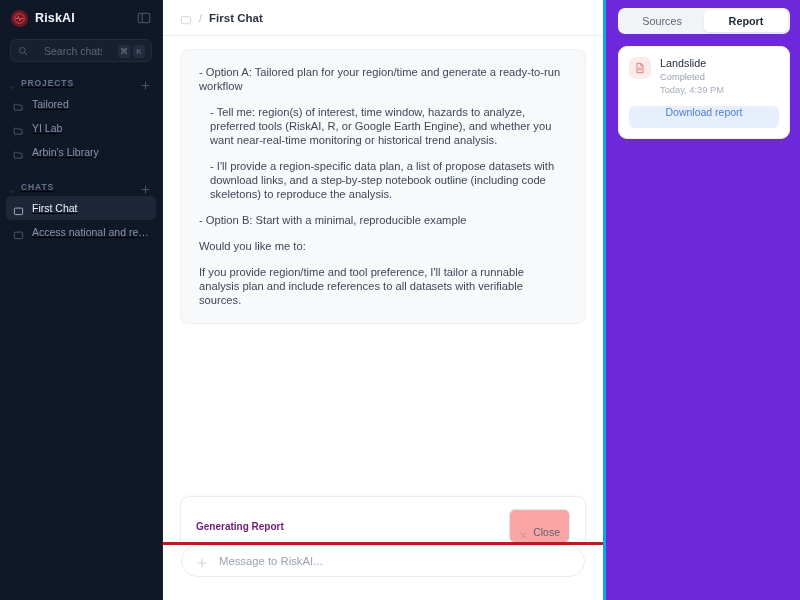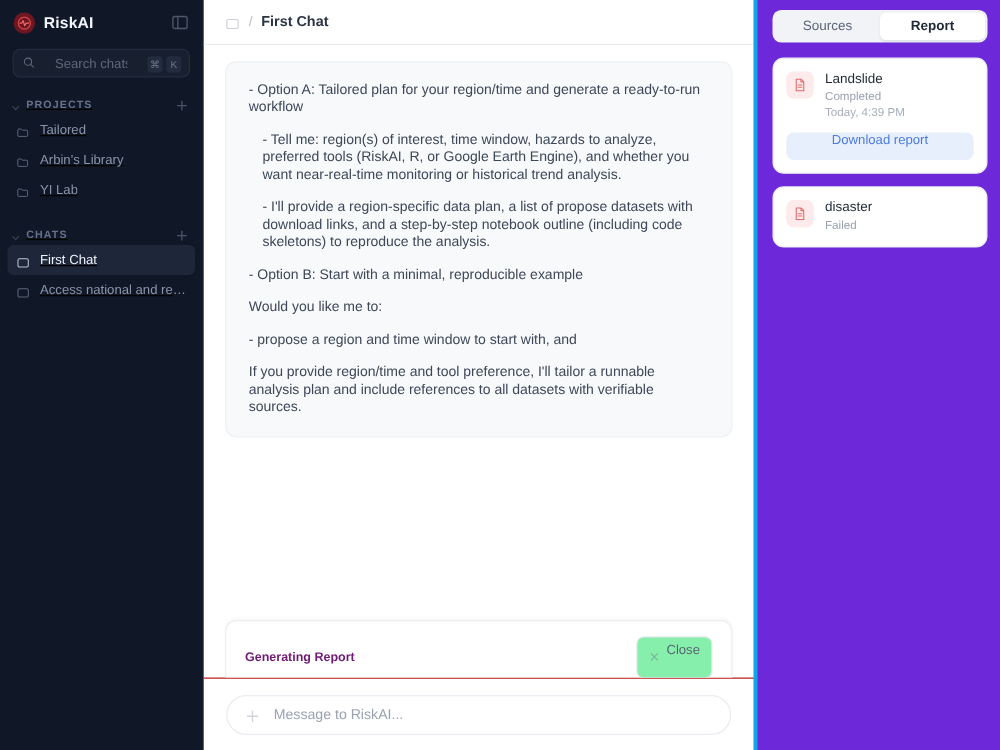--- a/index.html
+++ b/index.html
@@ -127,30 +127,30 @@
     display:flex; align-items:flex-start;
     box-shadow:0 -1px 3px rgba(16,24,40,.03);
   }
   .gen-inner {
     width:100%; display:flex; align-items:center;
     justify-content:space-between; height:58px;
   }
   .gen-title { color:#701a75; font-size:10px; font-weight:bold; }
   .close-btn {
     height:22px; border:1px solid #e6e9ee; border-radius:6px;
-    background:#86efac; display:flex; align-items:flex-end; gap:5px;
+    background:#fca5a5; display:flex; align-items:flex-start; gap:5px;
     padding:16px 9px; cursor:pointer;
   }
   .close-btn .x { width:9px; height:9px; opacity:.5; }
   .close-btn .t { color:#5a6374; font-size:10.5px; }
 
   .composer {
     flex:0 0 58px; height:58px;
-    border-top:1px solid #b91c1c;
-    display:flex; align-items:center;
+    border-top:3px solid #b91c1c;
+    display:flex; 
     padding:0 18px;
   }
   .composer-box {
     flex:1; height:32px; border-radius:16px;
     border:1px solid #e9ecf1; background:#fff;
     display:flex; align-items:center; gap:11px;
     padding:0 14px;
   }
   .composer-box .plus { width:12px; height:12px; opacity:.4; flex:0 0 12px; }
   .composer-box .ph { color:#9aa2b1; font-size:11.3px; }
@@ -266,30 +266,30 @@
         </span>
         <span class="lbl">Tailored</span>
       </div>
 
       <div class="sb-item">
         <span class="ico">
           <svg width="11" height="11" viewBox="0 0 16 16" fill="none">
             <path d="M1.8 4.2a1 1 0 011-1h3l1.3 1.4h5.1a1 1 0 011 1v5.2a1 1 0 01-1 1H2.8a1 1 0 01-1-1V4.2z" stroke="#9aa4b6" stroke-width="1.15"></path>
           </svg>
         </span>
-        <span class="lbl">Arbin's Library</span>
+        <span class="lbl">YI Lab</span>
       </div>
 
       <div class="sb-item">
         <span class="ico">
           <svg width="11" height="11" viewBox="0 0 16 16" fill="none">
             <path d="M1.8 4.2a1 1 0 011-1h3l1.3 1.4h5.1a1 1 0 011 1v5.2a1 1 0 01-1 1H2.8a1 1 0 01-1-1V4.2z" stroke="#9aa4b6" stroke-width="1.15"></path>
           </svg>
         </span>
-        <span class="lbl">YI Lab</span>
+        <span class="lbl">Arbin's Library</span>
       </div>
     </div>
 
     <div class="sb-spacer-2"></div>
 
     <div class="sb-section">
       <div class="sb-section-head">
         <span class="chev">
           <svg width="9" height="9" viewBox="0 0 16 16" fill="none">
             <path d="M4 6l4 4 4-4" stroke="#67718a" stroke-width="1.6" stroke-linecap="round" stroke-linejoin="round"></path>
@@ -336,21 +336,20 @@
       <span class="bc-title">First Chat</span>
     </div>
 
     <div class="thread">
       <div class="msg-card">
         <p>- Option A: Tailored plan for your region/time and generate a ready-to-run workflow</p>
         <p class="sub">- Tell me: region(s) of interest, time window, hazards to analyze, preferred tools (RiskAI, R, or Google Earth Engine), and whether you want near-real-time monitoring or historical trend analysis.</p>
         <p class="sub">- I'll provide a region-specific data plan, a list of propose datasets with download links, and a step-by-step notebook outline (including code skeletons) to reproduce the analysis.</p>
         <p>- Option B: Start with a minimal, reproducible example</p>
         <p>Would you like me to:</p>
-        <p>- propose a region and time window to start with, and</p>
         <p>If you provide region/time and tool preference, I'll tailor a runnable analysis plan and include references to all datasets with verifiable sources.</p>
       </div>
 
       <div class="gen-card">
         <div class="gen-inner">
           <span class="gen-title">Generating Report</span>
           <span class="close-btn">
             <span class="x">
               <svg width="9" height="9" viewBox="0 0 16 16" fill="none">
                 <line x1="3.5" y1="3.5" x2="12.5" y2="12.5" stroke="#6b7483" stroke-width="1.5" stroke-linecap="round"></line>
@@ -397,30 +396,14 @@
           <div class="rcard-name">Landslide</div>
           <div class="rcard-status">Completed</div>
           <div class="rcard-time">Today, 4:39 PM</div>
         </div>
       </div>
       <div class="dl-btn">
         <span>Download report</span>
       </div>
     </div>
 
-    <div class="rcard">
-      <div class="rcard-top">
-        <span class="file-ico">
-          <svg width="12" height="12" viewBox="0 0 16 16" fill="none">
-            <path d="M4 1.8h5l3 3v9.4H4z" stroke="#e06a6a" stroke-width="1.15" stroke-linejoin="round"></path>
-            <path d="M9 1.8v3h3" stroke="#e06a6a" stroke-width="1.15" stroke-linejoin="round"></path>
-            <line x1="6" y1="8" x2="10" y2="8" stroke="#e06a6a" stroke-width="1.05" stroke-linecap="round"></line>
-            <line x1="6" y1="10.4" x2="10" y2="10.4" stroke="#e06a6a" stroke-width="1.05" stroke-linecap="round"></line>
-          </svg>
-        </span>
-        <div class="rcard-meta">
-          <div class="rcard-name">disaster</div>
-          <div class="rcard-status">Failed</div>
-        </div>
-      </div>
-    </div>
   </aside>
 </div>
 
 </body></html>

